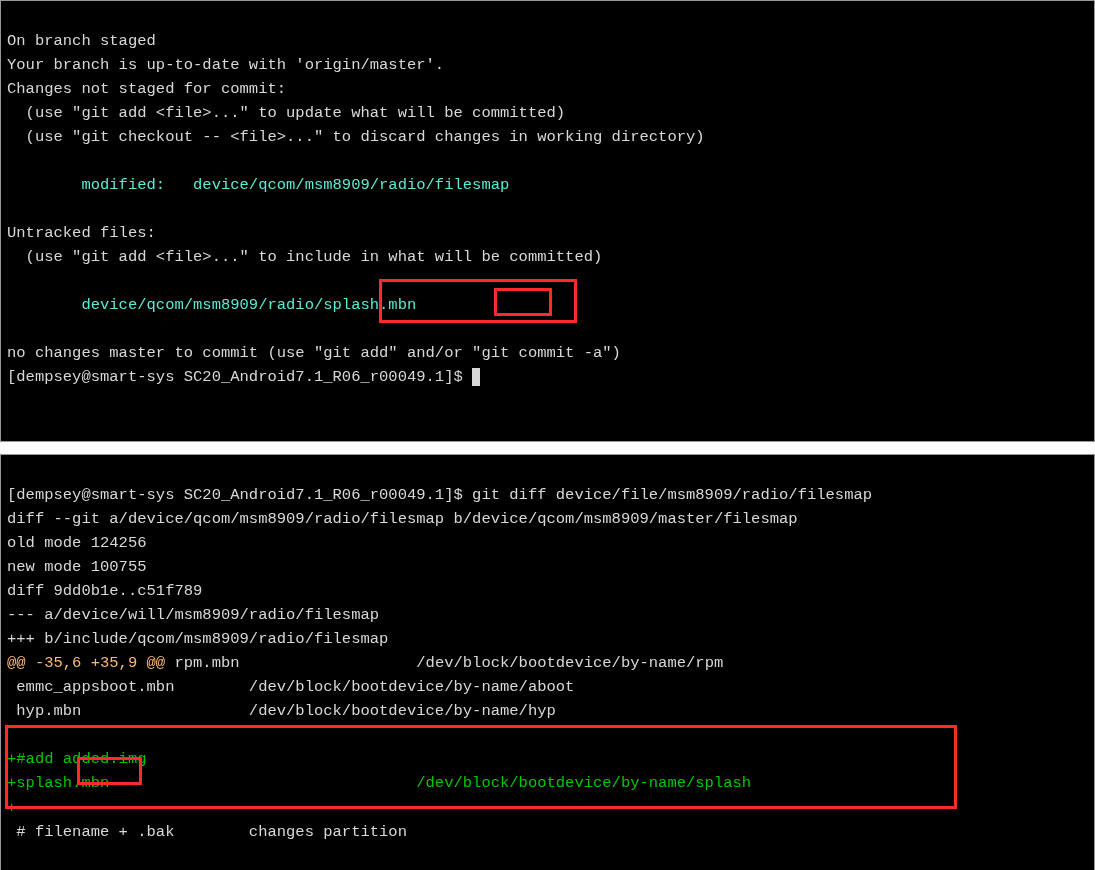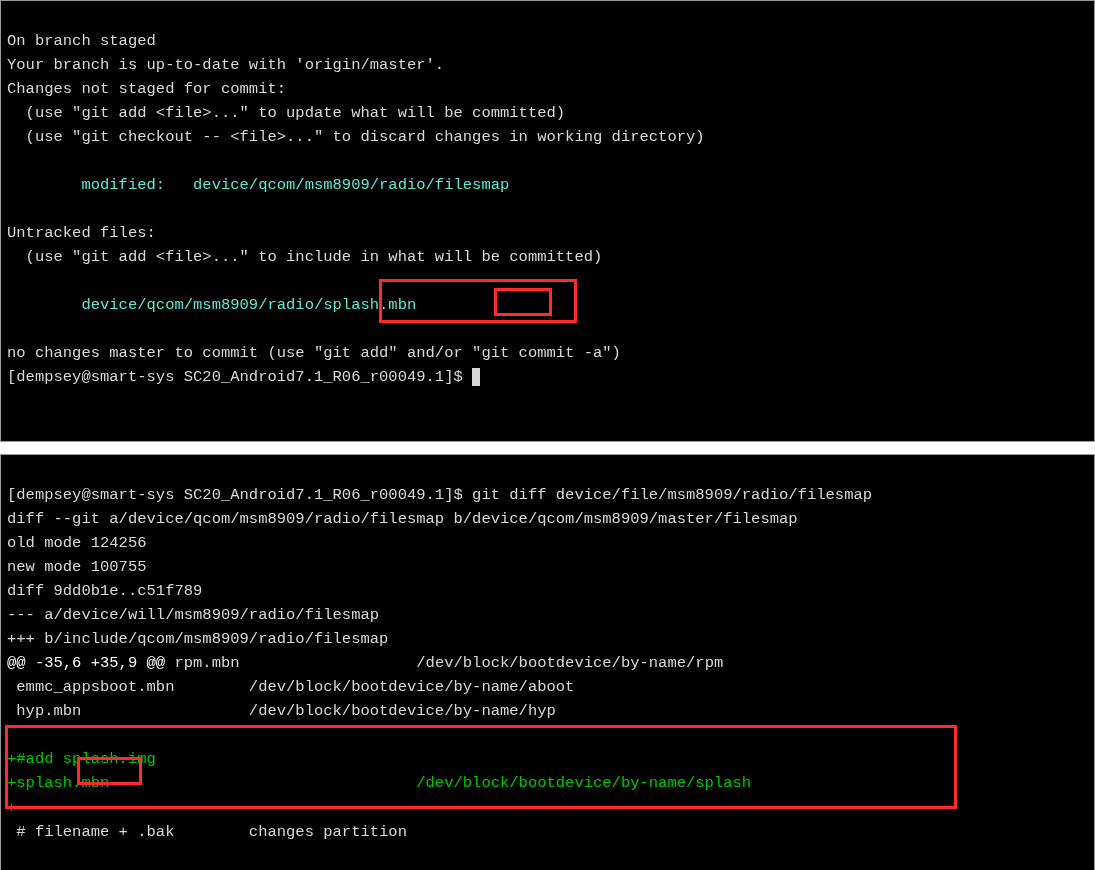--- a/index.html
+++ b/index.html
@@ -18,21 +18,21 @@
     position: relative;
   }
   .terminal.top {
     border: 1px solid #999;
     margin-bottom: 12px;
   }
   .terminal.bottom {
     border: 1px solid #999;
   }
   .red-text { color: #5eead4; }
-  .cyan-text { color: #ffffff; }
+  .cyan-text { color: #fdba74; }
   .green-text { color: #00c800; }
   .cursor {
     display: inline-block;
     width: 8px;
     height: 18px;
     background: #d8d8d8;
     vertical-align: text-bottom;
   }
   .hl-box {
     position: absolute;
@@ -68,21 +68,21 @@
 <span>diff --git a/device/qcom/msm8909/radio/filesmap b/device/qcom/msm8909/master/filesmap</span>
 <span>old mode 124256</span>
 <span>new mode 100755</span>
 <span>diff 9dd0b1e..c51f789</span>
 <span>--- a/device/will/msm8909/radio/filesmap</span>
 <span>+++ b/include/qcom/msm8909/radio/filesmap</span>
 <span><span class="cyan-text">@@ -35,6 +35,9 @@</span><span> rpm.mbn                   /dev/block/bootdevice/by-name/rpm</span></span>
 <span> emmc_appsboot.mbn        /dev/block/bootdevice/by-name/aboot</span>
 <span> hyp.mbn                  /dev/block/bootdevice/by-name/hyp</span>
 <span> </span>
-<span class="green-text">+#add splash.img</span>
+<span class="green-text">+#add added.img</span>
 <span class="green-text">+splash.mbn                                 /dev/block/bootdevice/by-name/splash</span>
 <span class="green-text">+</span>
 <span> # filename + .bak        changes partition</span>
 <span> </span>
 
 
 <div class="hl-box" style="left:4px; top:270px; width:952px; height:84px;"></div>
 <div class="hl-box" style="left:76px; top:302px; width:65px; height:28px;"></div>
 
 </div>

